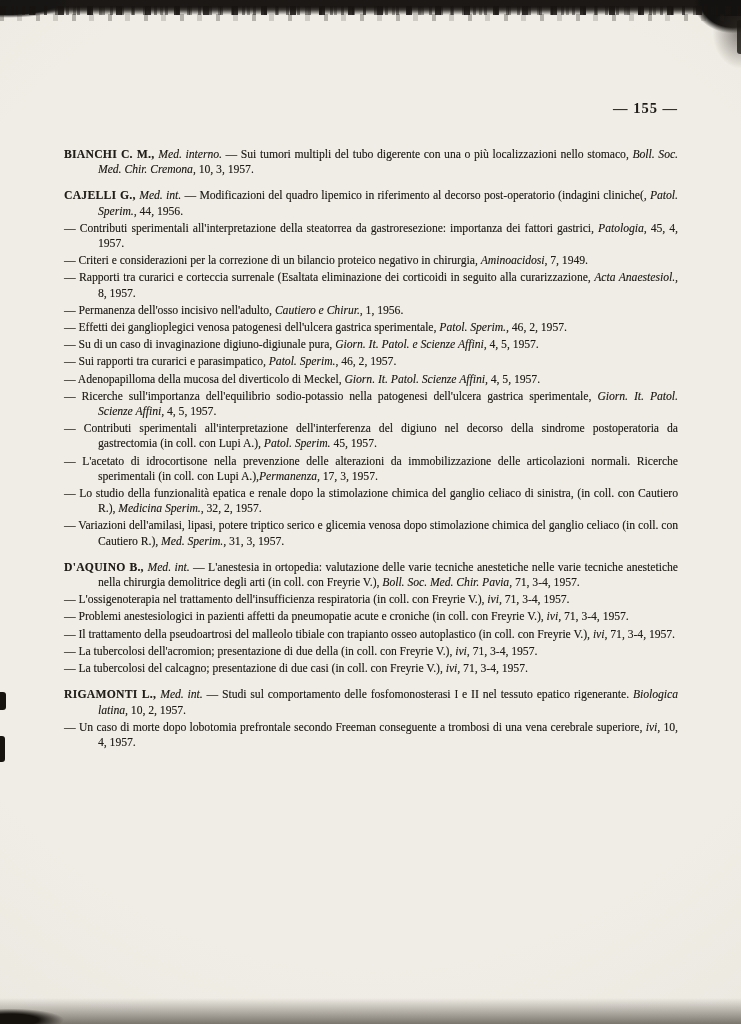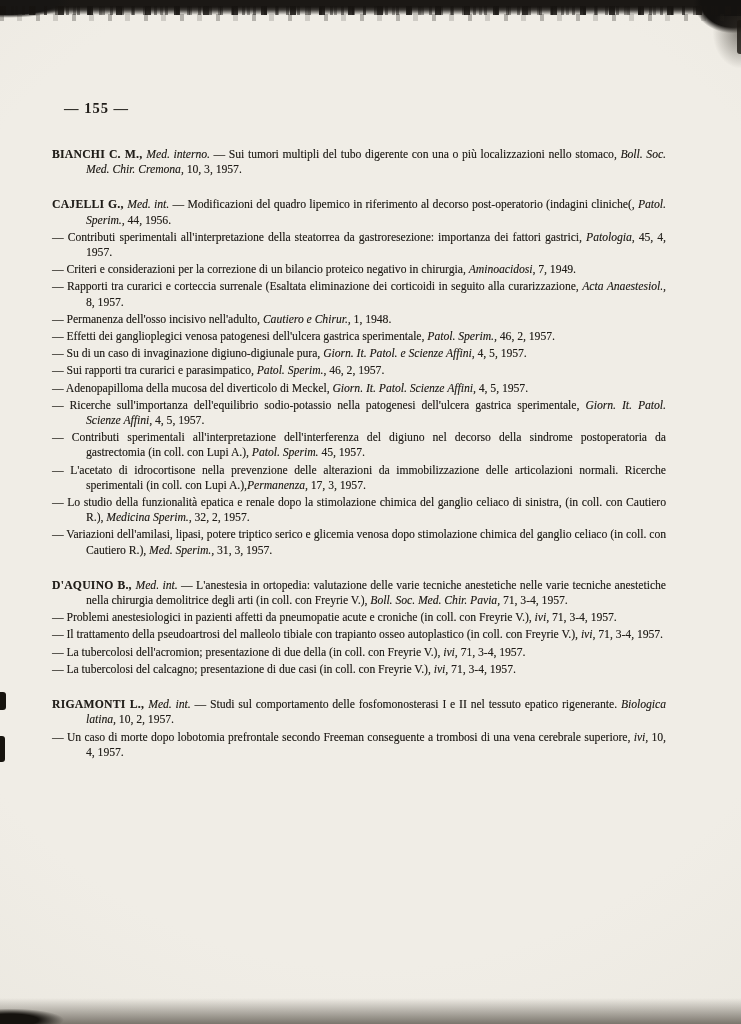--- a/index.html
+++ b/index.html
@@ -11,38 +11,38 @@
     background:
       radial-gradient(ellipse 120% 90% at 50% 45%, var(--paper, #f0ede6) 55%, #e6e3da 100%);
     font-family: "Liberation Serif", "DejaVu Serif", serif;
     color: var(--ink, #201d19);
   }
 
   
   .page-number {
     position: absolute;
     top: 100px; left: 64px; width: 614px;
-    text-align: left;
+    text-align: right;
     font-size: 14.5px;
     font-weight: bold;
     letter-spacing: 1px;
   }
   .content {
     position: absolute;
-    top: 147px; left: 52px; width: 614px;
+    top: 147px; left: 64px; width: 614px;
     font-size: 11.6px;
     line-height: 15.2px;
     text-align: justify;
     text-shadow: 0.2px 0.2px 0.4px rgba(45, 40, 33, 0.45);
   }
   .entry {
     margin: 0 0 2px 34px;
     text-indent: -34px;
   }
-  .entry.group-start { margin-top: 20px; }
+  .entry.group-start { margin-top: 11px; }
   .entry:first-child { margin-top: 0; }
   .seg-author { font-weight: bold; letter-spacing: 0.3px; }
   .seg-italic { font-style: italic; }
 
   
   .scan-top {
     position: absolute; top: 0; left: 0; width: 741px; height: 52px;
     background:
       radial-gradient(ellipse 58px 46px at 733px 2px, #141210 55%, rgba(20,18,16,0) 68%),
       radial-gradient(ellipse 95px 24px at 8px 2px, #181614 52%, rgba(24,22,20,0) 66%),
@@ -95,30 +95,31 @@
 <div class="scan-mark-left-2"></div>
 <div class="scan-bottom"></div>
 
 <div class="page-number">— 155 —</div>
 <div class="content">
     <p class="entry group-start"><span class="seg-author">BIANCHI C. M., </span><span class="seg-italic">Med. interno.</span><span class="seg-plain"> — Sui tumori multipli del tubo digerente con una o più localizzazioni nello stomaco, </span><span class="seg-italic">Boll. Soc. Med. Chir. Cremona</span><span class="seg-plain">, 10, 3, 1957.</span></p>
     <p class="entry group-start"><span class="seg-author">CAJELLI G., </span><span class="seg-italic">Med. int.</span><span class="seg-plain"> — Modificazioni del quadro lipemico in riferimento al decorso post-operatorio (indagini cliniche(, </span><span class="seg-italic">Patol. Sperim.</span><span class="seg-plain">, 44, 1956.</span></p>
     <p class="entry"><span class="seg-plain">— Contributi sperimentali all'interpretazione della steatorrea da gastroresezione: importanza dei fattori gastrici, </span><span class="seg-italic">Patologia</span><span class="seg-plain">, 45, 4, 1957.</span></p>
     <p class="entry"><span class="seg-plain">— Criteri e considerazioni per la correzione di un bilancio proteico negativo in chirurgia, </span><span class="seg-italic">Aminoacidosi</span><span class="seg-plain">, 7, 1949.</span></p>
     <p class="entry"><span class="seg-plain">— Rapporti tra curarici e corteccia surrenale (Esaltata eliminazione dei corticoidi in seguito alla curarizzazione, </span><span class="seg-italic">Acta Anaestesiol.</span><span class="seg-plain">, 8, 1957.</span></p>
-    <p class="entry"><span class="seg-plain">— Permanenza dell'osso incisivo nell'adulto, </span><span class="seg-italic">Cautiero e Chirur.</span><span class="seg-plain">, 1, 1948.</span></p>
+    <p class="entry"><span class="seg-plain">— Permanenza dell'osso incisivo nell'adulto, </span><span class="seg-italic">Cautiero e Chirur.</span><span class="seg-plain">, 1, 1956.</span></p>
     <p class="entry"><span class="seg-plain">— Effetti dei ganglioplegici venosa patogenesi dell'ulcera gastrica sperimentale, </span><span class="seg-italic">Patol. Sperim.</span><span class="seg-plain">, 46, 2, 1957.</span></p>
     <p class="entry"><span class="seg-plain">— Su di un caso di invaginazione digiuno-digiunale pura, </span><span class="seg-italic">Giorn. It. Patol. e Scienze Affini</span><span class="seg-plain">, 4, 5, 1957.</span></p>
     <p class="entry"><span class="seg-plain">— Sui rapporti tra curarici e parasimpatico, </span><span class="seg-italic">Patol. Sperim.</span><span class="seg-plain">, 46, 2, 1957.</span></p>
     <p class="entry"><span class="seg-plain">— Adenopapilloma della mucosa del diverticolo di Meckel, </span><span class="seg-italic">Giorn. It. Patol. Scienze Affini</span><span class="seg-plain">, 4, 5, 1957.</span></p>
     <p class="entry"><span class="seg-plain">— Ricerche sull'importanza dell'equilibrio sodio-potassio nella patogenesi dell'ulcera gastrica sperimentale, </span><span class="seg-italic">Giorn. It. Patol. Scienze Affini</span><span class="seg-plain">, 4, 5, 1957.</span></p>
     <p class="entry"><span class="seg-plain">— Contributi sperimentali all'interpretazione dell'interferenza del digiuno nel decorso della sindrome postoperatoria da gastrectomia (in coll. con Lupi A.), </span><span class="seg-italic">Patol. Sperim.</span><span class="seg-plain"> 45, 1957.</span></p>
     <p class="entry"><span class="seg-plain">— L'acetato di idrocortisone nella prevenzione delle alterazioni da immobilizzazione delle articolazioni normali. Ricerche sperimentali (in coll. con Lupi A.),</span><span class="seg-italic">Permanenza</span><span class="seg-plain">, 17, 3, 1957.</span></p>
     <p class="entry"><span class="seg-plain">— Lo studio della funzionalità epatica e renale dopo la stimolazione chimica del ganglio celiaco di sinistra, (in coll. con Cautiero R.), </span><span class="seg-italic">Medicina Sperim.</span><span class="seg-plain">, 32, 2, 1957.</span></p>
     <p class="entry"><span class="seg-plain">— Variazioni dell'amilasi, lipasi, potere triptico serico e glicemia venosa dopo stimolazione chimica del ganglio celiaco (in coll. con Cautiero R.), </span><span class="seg-italic">Med. Sperim.</span><span class="seg-plain">, 31, 3, 1957.</span></p>
     <p class="entry group-start"><span class="seg-author">D'AQUINO B., </span><span class="seg-italic">Med. int.</span><span class="seg-plain"> — L'anestesia in ortopedia: valutazione delle varie tecniche anestetiche nelle varie tecniche anestetiche nella chirurgia demolitrice degli arti (in coll. con Freyrie V.), </span><span class="seg-italic">Boll. Soc. Med. Chir. Pavia</span><span class="seg-plain">, 71, 3-4, 1957.</span></p>
+    <p class="entry"><span class="seg-plain">— L'ossigenoterapia nel trattamento dell'insufficienza respiratoria (in coll. con Freyrie V.), </span><span class="seg-italic">ivi</span><span class="seg-plain">, 71, 3-4, 1957.</span></p>
     <p class="entry"><span class="seg-plain">— Problemi anestesiologici in pazienti affetti da pneumopatie acute e croniche (in coll. con Freyrie V.), </span><span class="seg-italic">ivi</span><span class="seg-plain">, 71, 3-4, 1957.</span></p>
     <p class="entry"><span class="seg-plain">— Il trattamento della pseudoartrosi del malleolo tibiale con trapianto osseo autoplastico (in coll. con Freyrie V.), </span><span class="seg-italic">ivi</span><span class="seg-plain">, 71, 3-4, 1957.</span></p>
     <p class="entry"><span class="seg-plain">— La tubercolosi dell'acromion; presentazione di due della (in coll. con Freyrie V.), </span><span class="seg-italic">ivi</span><span class="seg-plain">, 71, 3-4, 1957.</span></p>
     <p class="entry"><span class="seg-plain">— La tubercolosi del calcagno; presentazione di due casi (in coll. con Freyrie V.), </span><span class="seg-italic">ivi</span><span class="seg-plain">, 71, 3-4, 1957.</span></p>
     <p class="entry group-start"><span class="seg-author">RIGAMONTI L., </span><span class="seg-italic">Med. int.</span><span class="seg-plain"> — Studi sul comportamento delle fosfomonosterasi I e II nel tessuto epatico rigenerante. </span><span class="seg-italic">Biologica latina</span><span class="seg-plain">, 10, 2, 1957.</span></p>
     <p class="entry"><span class="seg-plain">— Un caso di morte dopo lobotomia prefrontale secondo Freeman conseguente a trombosi di una vena cerebrale superiore, </span><span class="seg-italic">ivi</span><span class="seg-plain">, 10, 4, 1957.</span></p>
   </div>
 
 </body></html>

